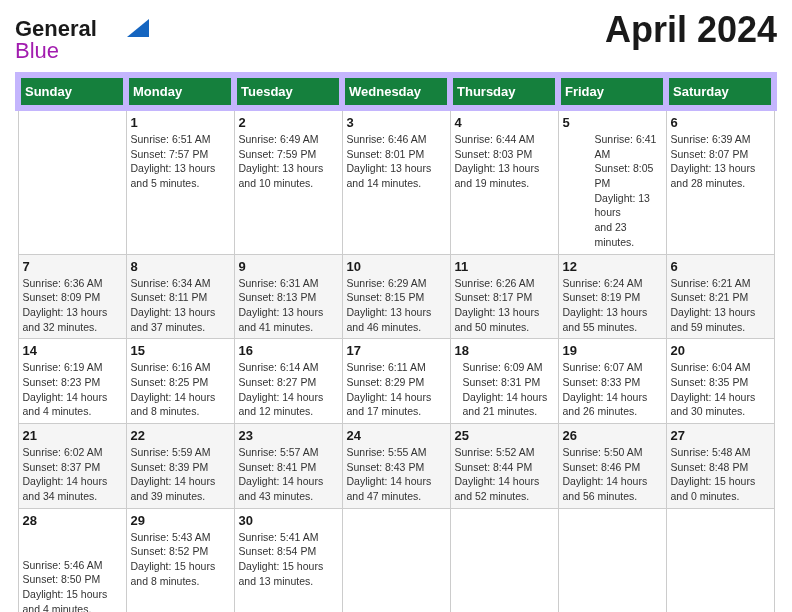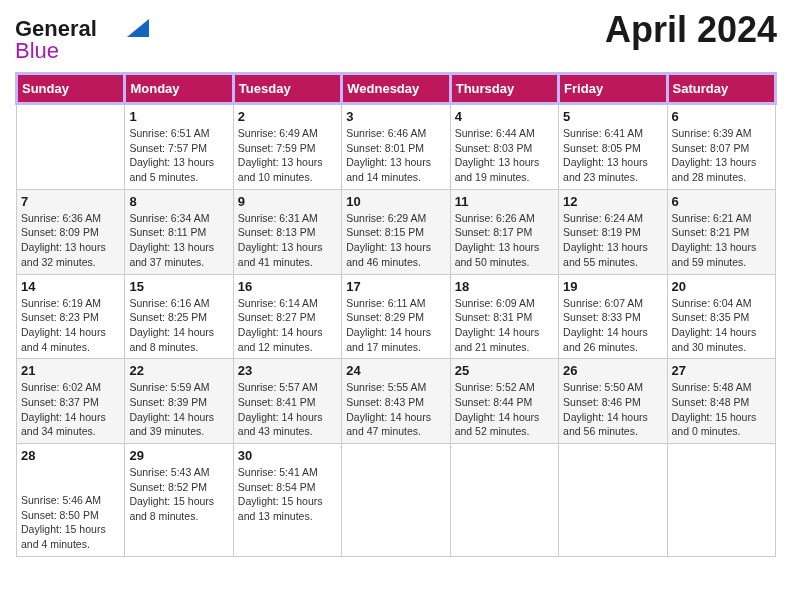--- a/index.html
+++ b/index.html
@@ -40,27 +40,27 @@
       font-size: 16px;
       font-weight: normal;
       color: #444;
     }
     table {
       width: 100%;
       border-collapse: collapse;
       font-size: 11px;
     }
     thead tr th {
-      background-color: #be185d;
+      background-color: #15803d;
       color: #fff;
       padding: 6px 4px;
       text-align: left;
       font-size: 13px;
       font-weight: bold;
-      border: 3px solid #c4b5fd;
+      border: 6px solid #c4b5fd;
     }
     tbody tr td {
       border: 1px solid #ccc;
       padding: 4px 4px 4px 4px;
       vertical-align: top;
       width: calc(100% / 7);
       min-height: 70px;
     }
     tbody tr:nth-child(odd) td {
       background-color: #fff;
@@ -140,21 +140,21 @@
         </td>
         <td>
           <span class="day-num">4</span>
           <div class="day-info" style="white-space: pre-line;">Sunrise: 6:44 AM
 Sunset: 8:03 PM
 Daylight: 13 hours
 and 19 minutes.</div>
         </td>
         <td>
           <span class="day-num">5</span>
-          <div class="day-info" style="white-space: pre-line;">Sunrise: 6:41 AM
+          <div class="day-info" style="white-space: pre-line; margin-left: 32px;">Sunrise: 6:41 AM
 Sunset: 8:05 PM
 Daylight: 13 hours
 and 23 minutes.</div>
         </td>
         <td>
           <span class="day-num">6</span>
           <div class="day-info" style="white-space: pre-line;">Sunrise: 6:39 AM
 Sunset: 8:07 PM
 Daylight: 13 hours
 and 28 minutes.</div>
@@ -235,21 +235,21 @@
         </td>
         <td>
           <span class="day-num">17</span>
           <div class="day-info" style="white-space: pre-line;">Sunrise: 6:11 AM
 Sunset: 8:29 PM
 Daylight: 14 hours
 and 17 minutes.</div>
         </td>
         <td>
           <span class="day-num">18</span>
-          <div class="day-info" style="white-space: pre-line;">Sunrise: 6:09 AM
+          <div class="day-info" style="white-space: pre-line; margin-left: 8px;">Sunrise: 6:09 AM
 Sunset: 8:31 PM
 Daylight: 14 hours
 and 21 minutes.</div>
         </td>
         <td>
           <span class="day-num">19</span>
           <div class="day-info" style="white-space: pre-line;">Sunrise: 6:07 AM
 Sunset: 8:33 PM
 Daylight: 14 hours
 and 26 minutes.</div>

